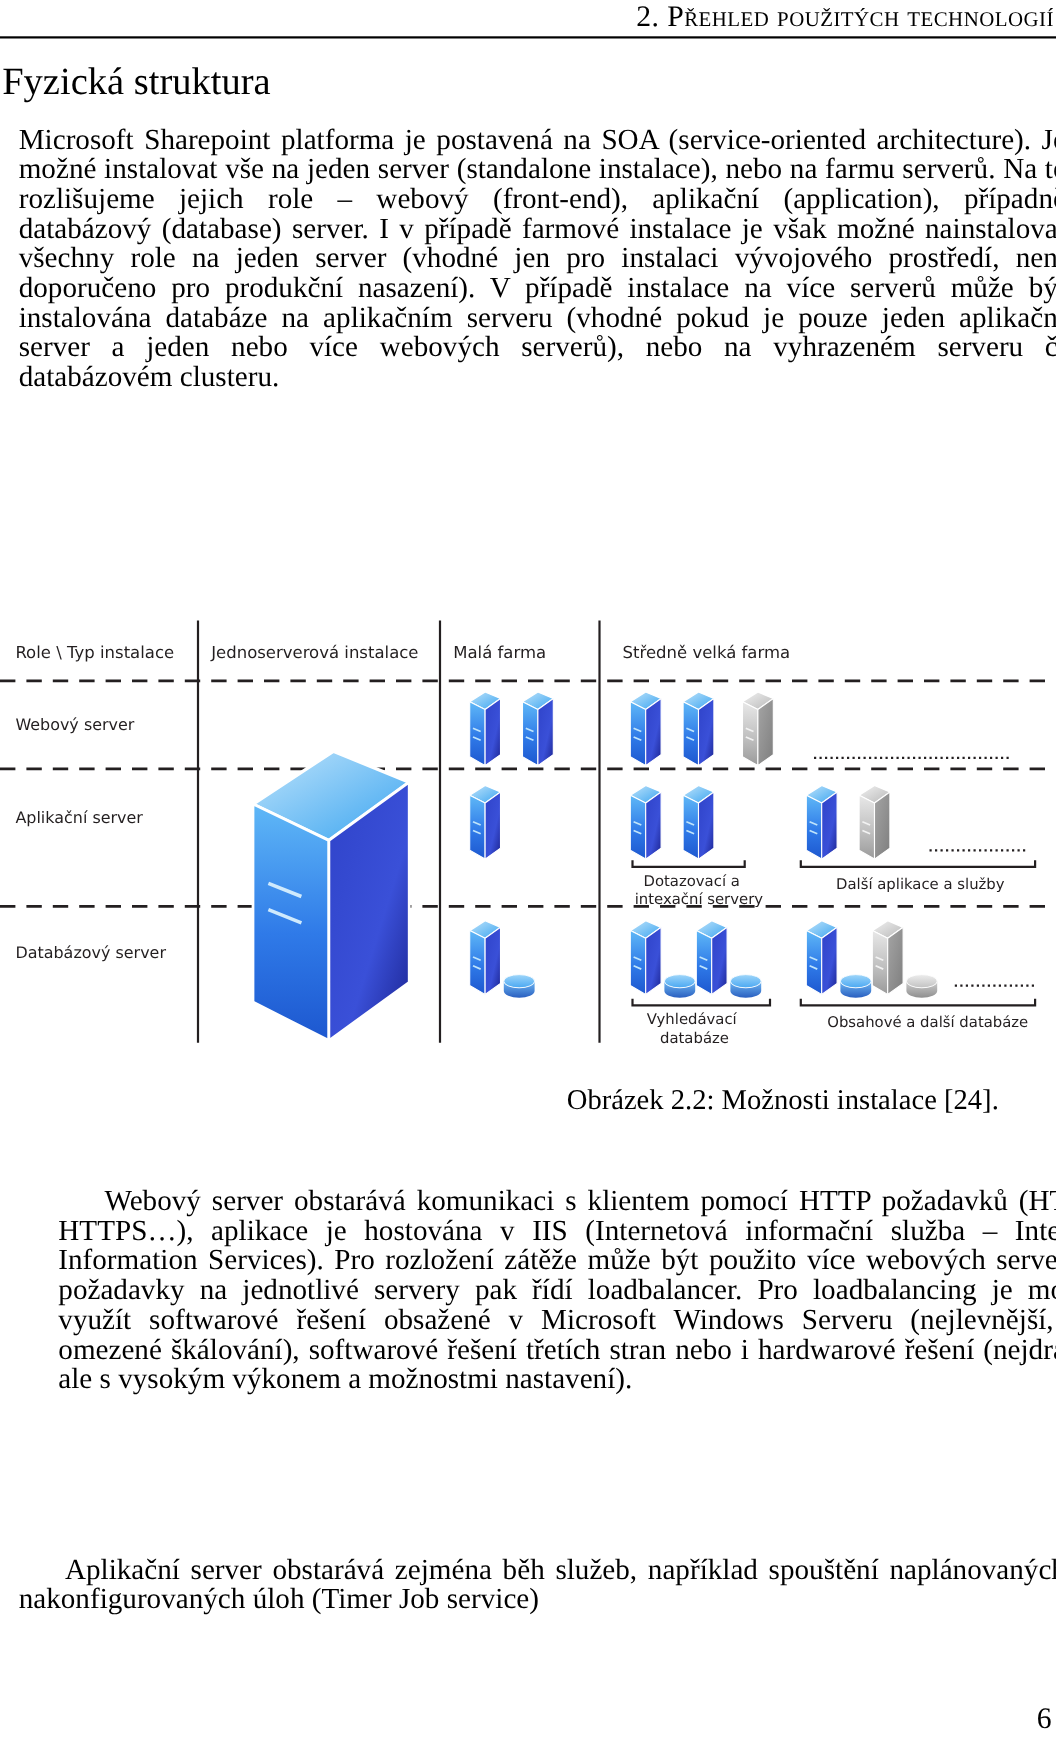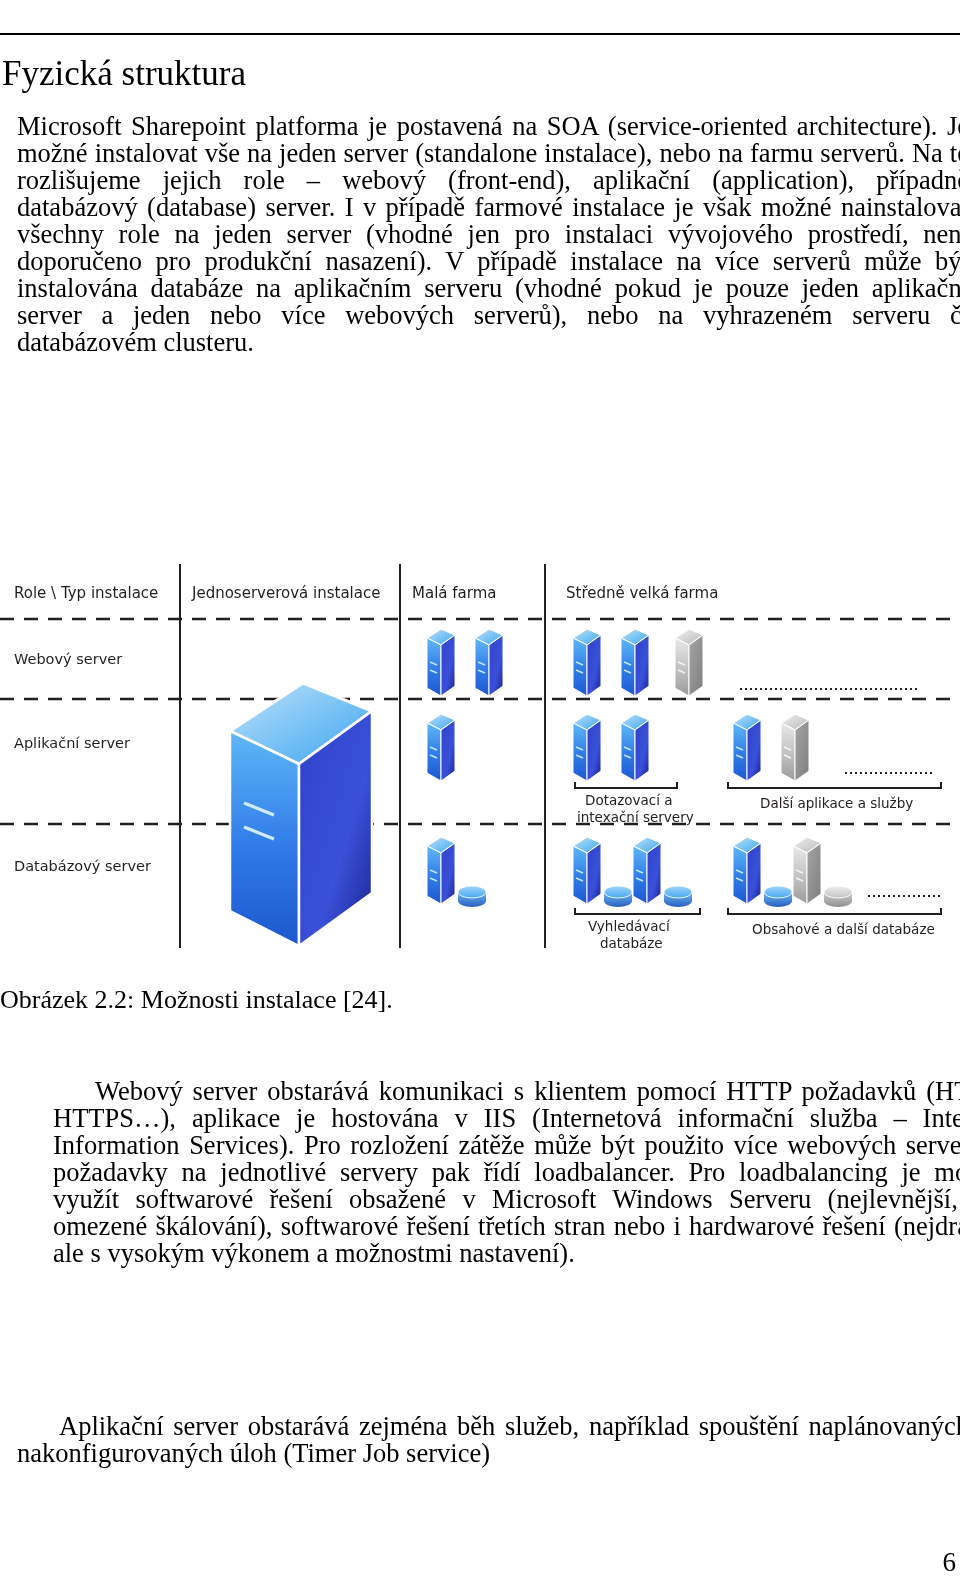--- a/index.html
+++ b/index.html
@@ -81,21 +81,21 @@
   .fig-canvas {
     position: absolute;
     left: 0; top: 0;
     width: 960px; height: 400px;
   }
   .fig-caption {
     position: absolute;
     left: 0;
     top: 984px;
     width: 908px;
-    text-align: left;
+    text-align: right;
     font-size: 26px;
     line-height: 32px;
   }
 
   
   .dg-label {
     font-family: "DejaVu Sans", "Liberation Sans", sans-serif;
     font-size: 14.5px;
     fill: #231f20;
   }
@@ -116,20 +116,21 @@
     right: 4px;
     bottom: 8px;
     font-size: 27px;
     line-height: 30px;
   }
 </style>
 </head>
 <body>
 
 <div class="page-header">
+  <div class="header-title">2. Přehled použitých technologií</div>
   <div class="header-rule"></div>
 </div>
 
 <div class="section-heading">Fyzická struktura</div>
 
 <div class="para p1">
   <p>Microsoft Sharepoint platforma je postavená na SOA (service-oriented architecture). Je možné instalovat vše na jeden server (standalone instalace), nebo na farmu serverů. Na té rozlišujeme jejich role – webový (front-end), aplikační (application), případně databázový (database) server. I v případě farmové instalace je však možné nainstalovat všechny role na jeden server (vhodné jen pro instalaci vývojového prostředí, není doporučeno pro produkční nasazení). V případě instalace na více serverů může být instalována databáze na aplikačním serveru (vhodné pokud je pouze jeden aplikační server a jeden nebo více webových serverů), nebo na vyhrazeném serveru či databázovém clusteru.</p>
 </div>
 
 <div class="figure">

